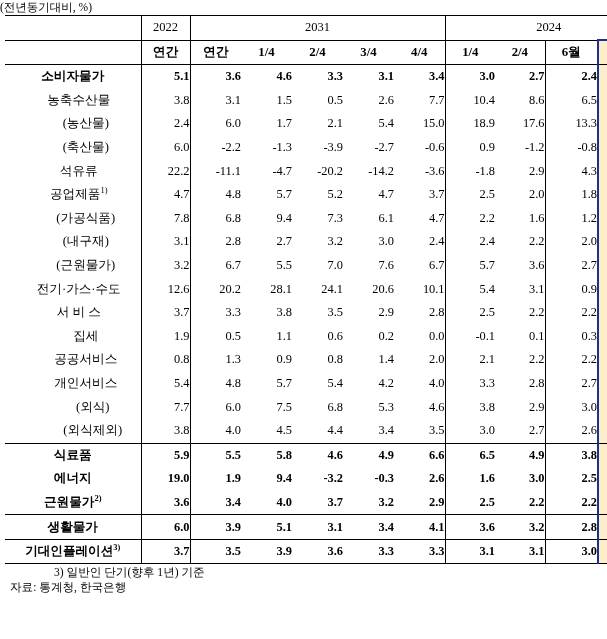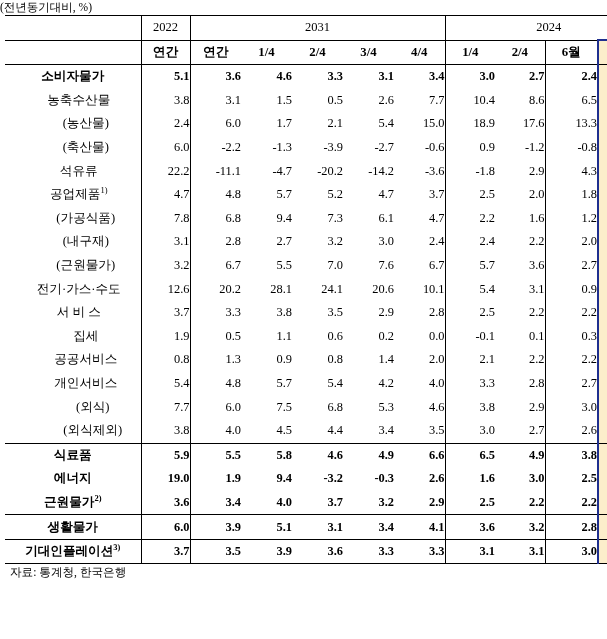--- a/index.html
+++ b/index.html
@@ -463,18 +463,21 @@
           <td class="num bold">3.1</td>
           <td class="num bold sep-right">3.1</td>
           <td class="num bold">3.0</td>
           <td class="hl bold hl-bottom">2.9</td>
         </tr>
       </tbody>
   </table>
 
   <div class="footnotes">
     <div class="fn-row">
+      <span class="fn-indent"></span><span class="fn-indent"></span><span>3) 일반인 단기(향후 1년) 기준</span>
+    </div>
+    <div class="fn-row">
       <span>자료:</span>
       <span>통계청, 한국은행</span>
     </div>
   </div>
 
 </div>
 
 </body></html>

